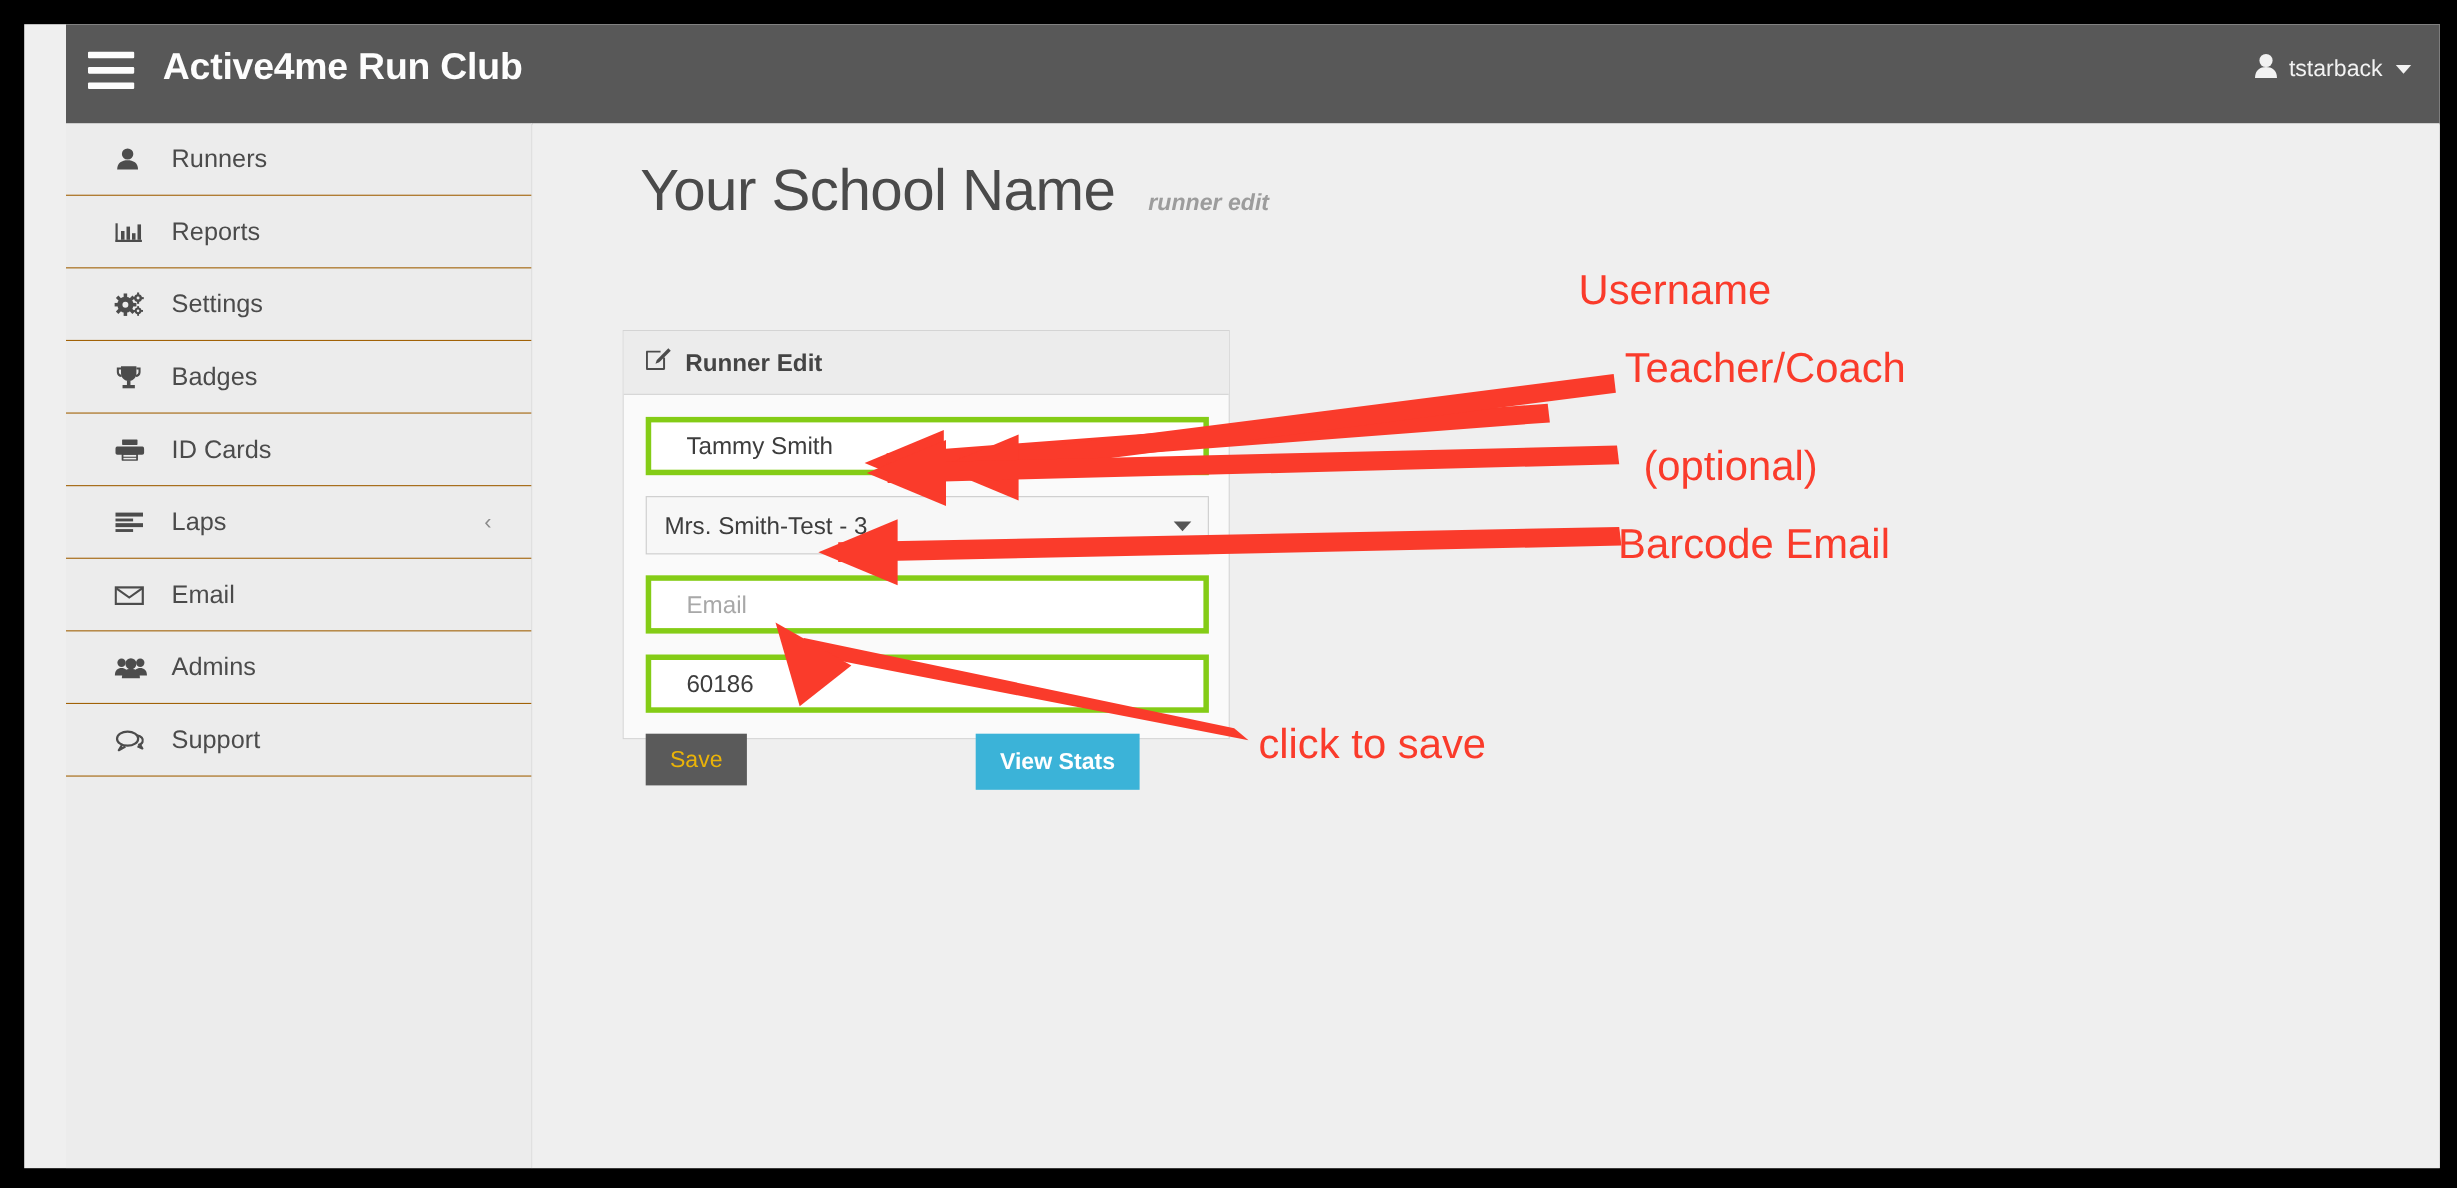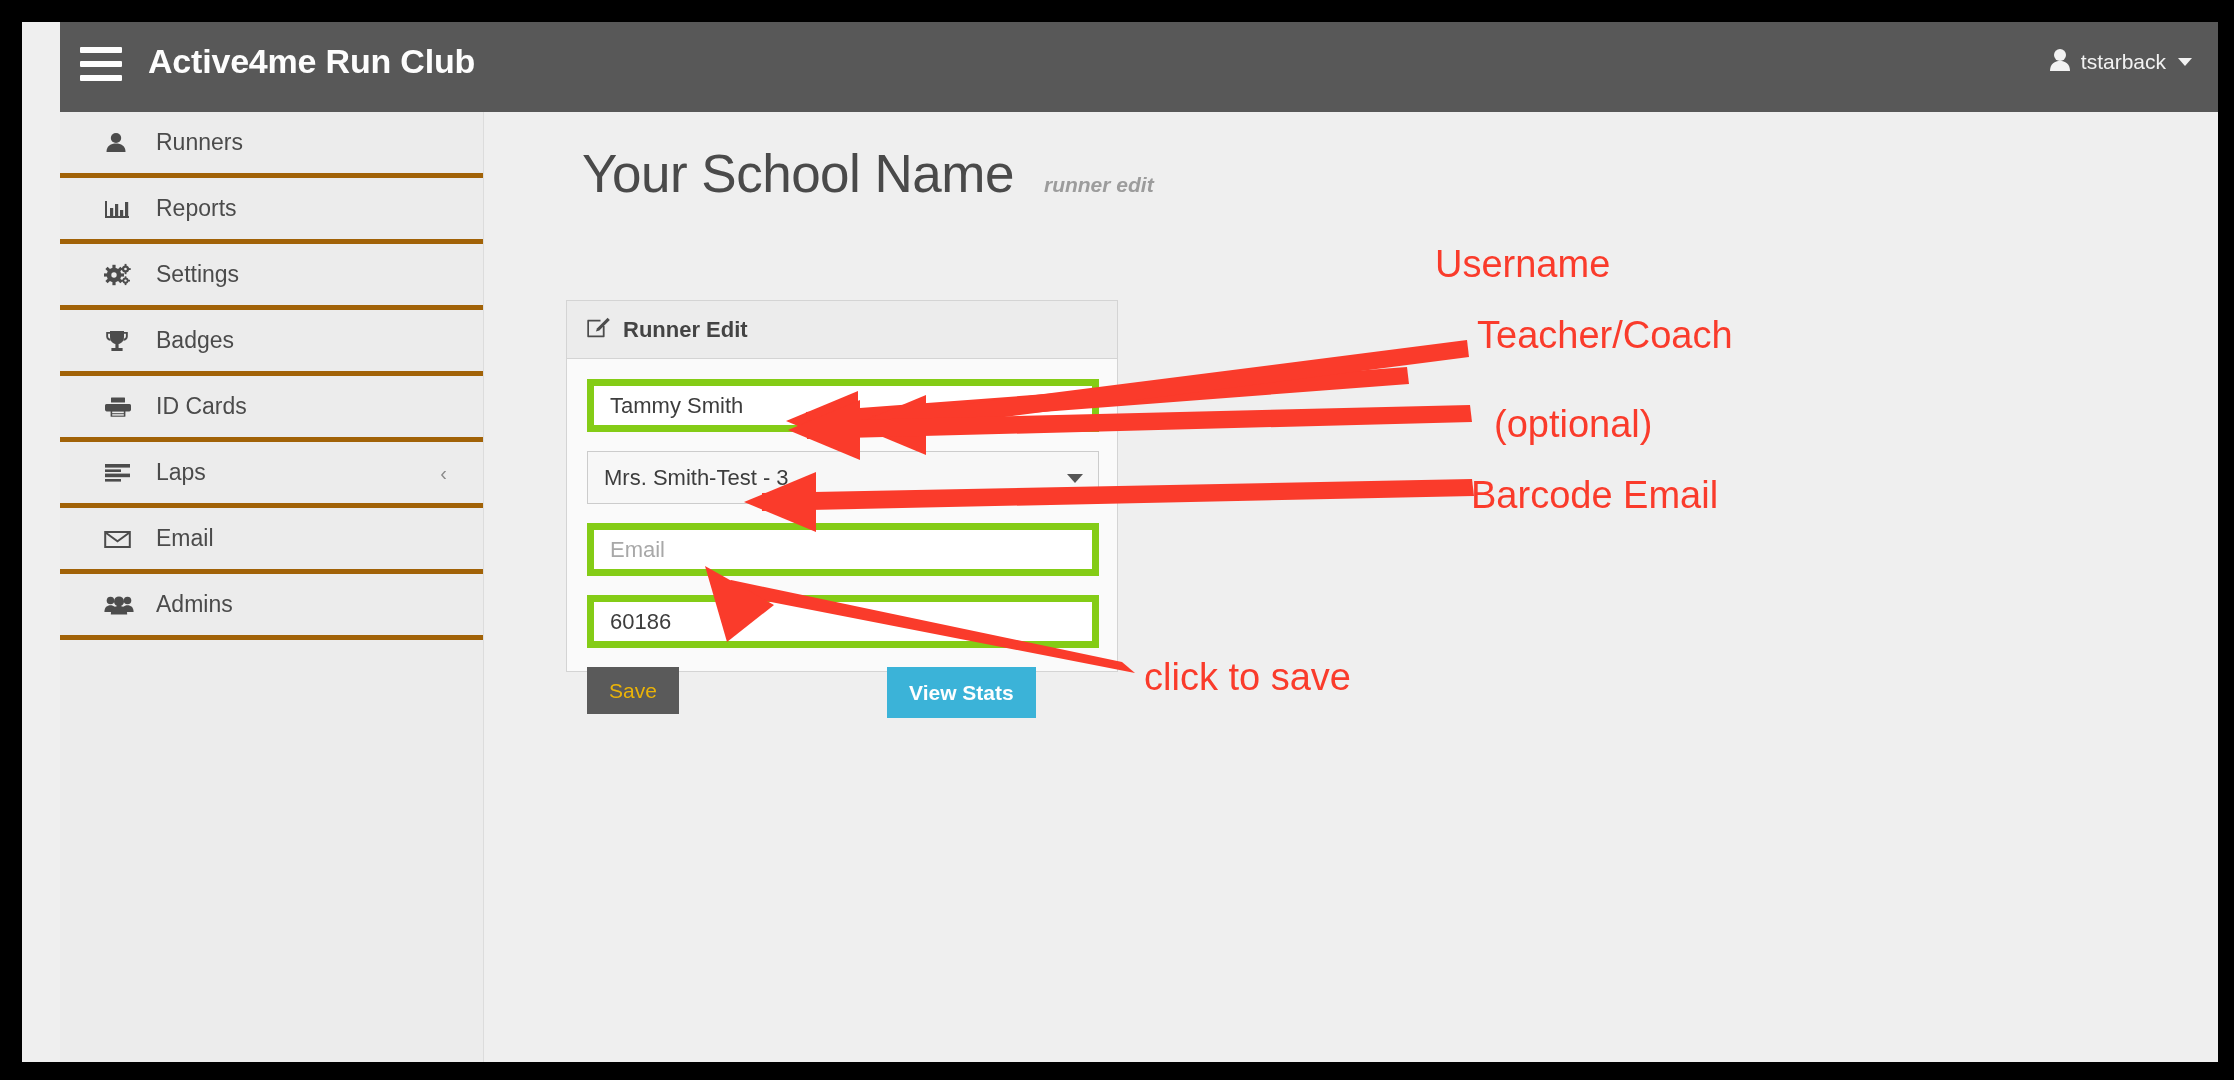--- a/index.html
+++ b/index.html
@@ -101,21 +101,21 @@
     width: 423px;
     height: 950px;
     background: #ececec;
     border-right: 1px solid #dcdcdc;
   }
   .side-item {
     position: relative;
     height: 66px;
     display: flex;
     align-items: center;
-    border-bottom: 5px solid #a16207;
+    border-bottom: 1px solid #a16207;
     padding-left: 44px;
     box-sizing: border-box;
     cursor: pointer;
   }
   .side-item .side-icon {
     width: 40px;
     display: flex;
     align-items: center;
     justify-content: flex-start;
     color: #4c4c4c;
@@ -195,25 +195,25 @@
   }
   #panel-body {
     padding: 20px 20px 20px 20px;
     box-sizing: border-box;
   }
 
   .form-field {
     width: 512px;
     height: 53px;
     box-sizing: border-box;
-    border: 7px solid #84cc16;
+    border: 5px solid #84cc16;
     background: #ffffff;
     font-size: 22px;
     color: #3d3d3d;
-    padding: 0 16px;
+    padding: 0 32px;
     font-family: "Liberation Sans", sans-serif;
     margin-bottom: 19px;
     display: block;
     outline: none;
   }
   .form-field::placeholder { color: #a8a8a8; }
 
   .form-select-wrap {
     position: relative;
     width: 512px;
@@ -452,20 +452,32 @@
               <path d="M17.4 19 C17.4 14.2 20.2 12.2 23.5 12.2 C26.8 12.2 29.6 14.2 29.6 19 Z"></path>
               <circle cx="15" cy="8.4" r="5"></circle>
               <path d="M6.8 21.6 C6.8 15.4 10.4 13 15 13 C19.6 13 23.2 15.4 23.2 21.6 Z"></path>
             </g>
           </svg>
         </span>
         <span class="side-label">Admins</span>
         <span class="side-chev"></span>
       </div>
 
+      <div class="side-item">
+        <span class="side-icon">
+          <svg width="28" height="24" viewBox="0 0 28 24">
+            <ellipse cx="12" cy="10.5" rx="9.6" ry="6.4" fill="none" stroke="#4c4c4c" stroke-width="2"></ellipse>
+            <path d="M7 16 L4 21 L10 17.6" fill="none" stroke="#4c4c4c" stroke-width="2" stroke-linejoin="round"></path>
+            <path d="M20.5 7.5 C24.6 8.2 26.6 10.6 25.6 13.4 C25 15 23.4 16 21.6 16.3" fill="none" stroke="#4c4c4c" stroke-width="2"></path>
+            <path d="M23.2 15.6 L25.4 19.4 L21 17.4" fill="none" stroke="#4c4c4c" stroke-width="2" stroke-linejoin="round"></path>
+          </svg>
+        </span>
+        <span class="side-label">Support</span>
+        <span class="side-chev"></span>
+      </div>
 
     </nav>
 
     <main id="content">
 
       <div id="page-head">
         <span id="page-title">Your School Name</span>
         <span id="page-sub">runner edit</span>
       </div>
 

